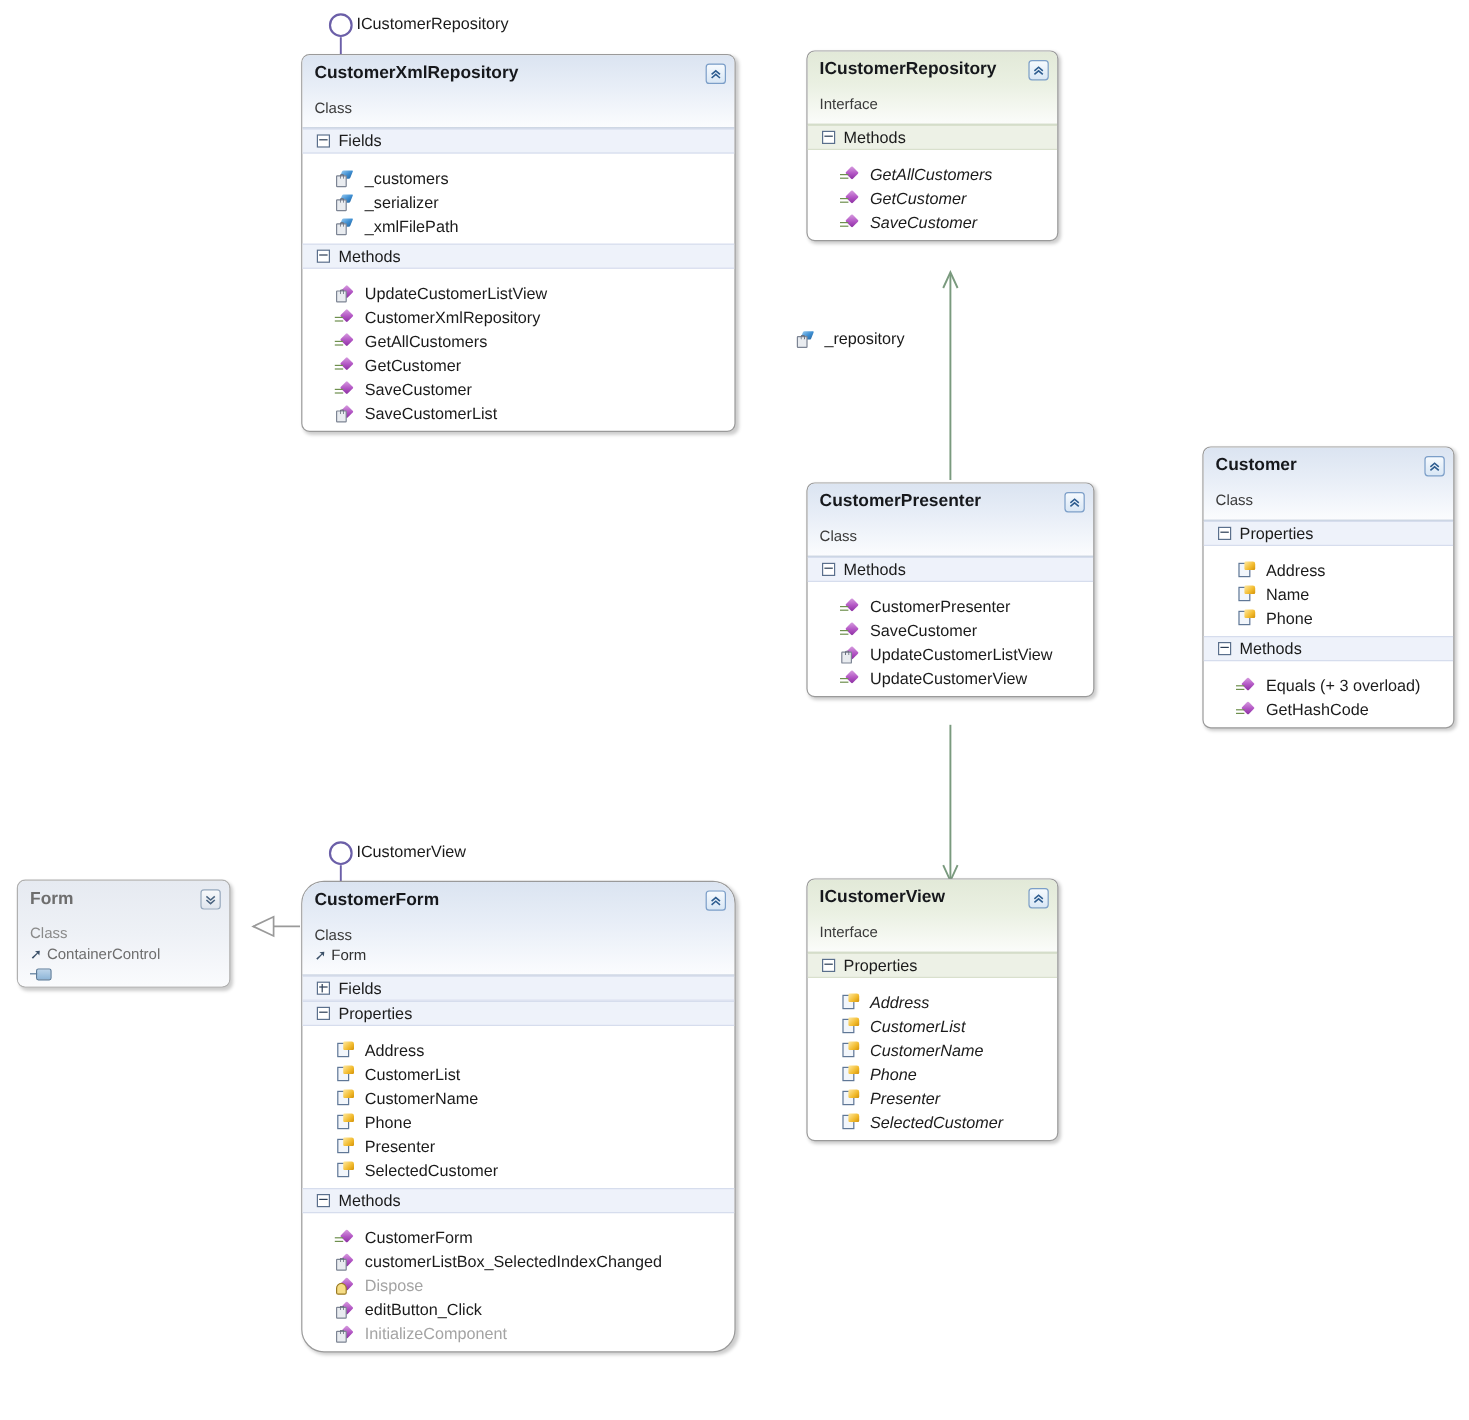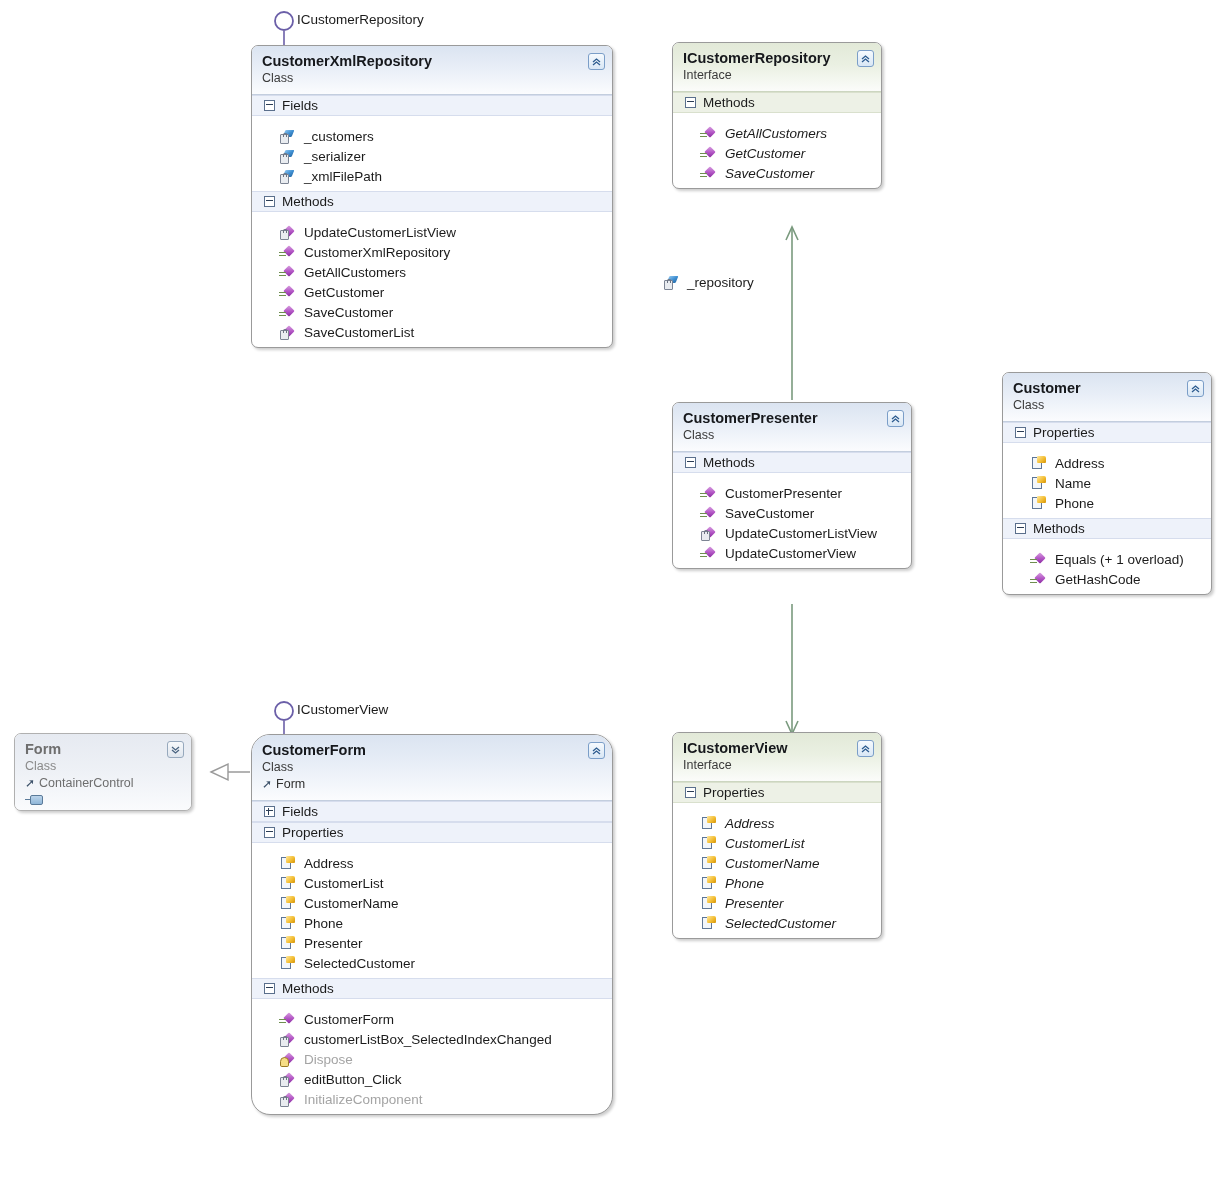--- a/index.html
+++ b/index.html
@@ -61,21 +61,21 @@
     color: #16181c;
     line-height: 17px;
     white-space: nowrap;
   }
   .uml.ghost .uml-title { color: #6e6e6e; }
 
   .uml-stereo {
     font-size: 12.5px;
     color: #3a3a3a;
     line-height: 16px;
-    margin-top: 0;
+    margin-top: 12px;
     white-space: nowrap;
   }
   .uml.ghost .uml-stereo { color: #8a8a8a; }
 
   .uml-base {
     font-size: 12.5px;
     color: #2f2f2f;
     line-height: 16px;
     margin-top: 1px;
     white-space: nowrap;
@@ -522,21 +522,21 @@
 
   <div class="grp-head">
     <span class="expander"></span>
     <span>Methods</span>
   </div>
   <div class="members">
     <div class="member">
       <span class="ico method">
           <i class="acc iface-bars"></i>
         </span>
-      <span class="m-label">Equals (+ 1 overload)</span>
+      <span class="m-label">Equals (+ 3 overload)</span>
     </div>
     <div class="member">
       <span class="ico method">
           <i class="acc iface-bars"></i>
         </span>
       <span class="m-label">GetHashCode</span>
     </div>
   </div>
 </div>
 

